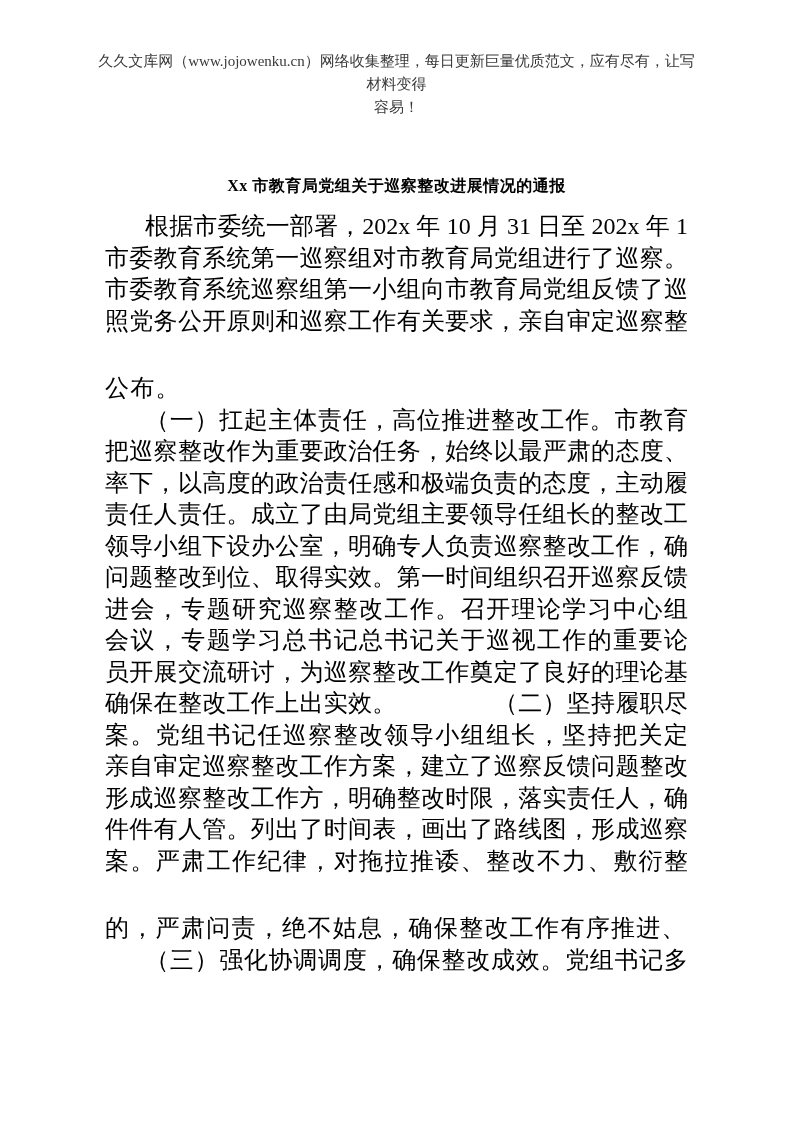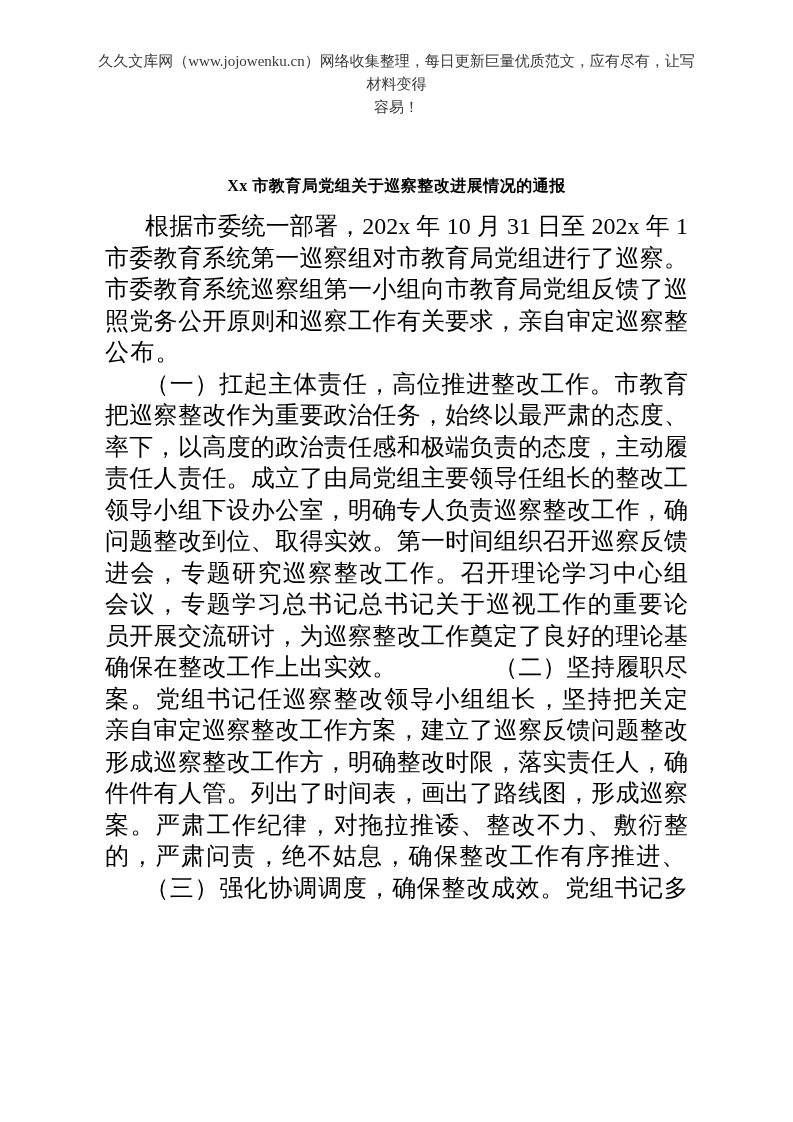--- a/index.html
+++ b/index.html
@@ -44,20 +44,21 @@
     color: var(--body-text, #000000);
   }
   .doc-line.fill {
     text-align: justify;
     text-align-last: justify;
     text-justify: inter-character;
   }
   .doc-line.nofill {
     text-align: left;
     letter-spacing: 1.3px;
+    margin-top: 36px;
   }
   .doc-line.indent {
     text-indent: 40px;
   }
   .doc-line.heading {
     font-weight: bold;
     letter-spacing: 2px;
   }
 </style>
 </head>

